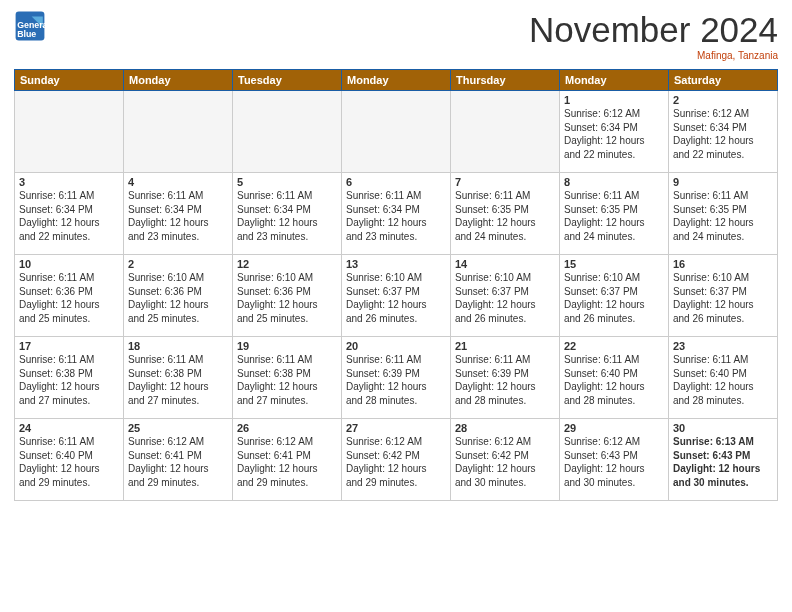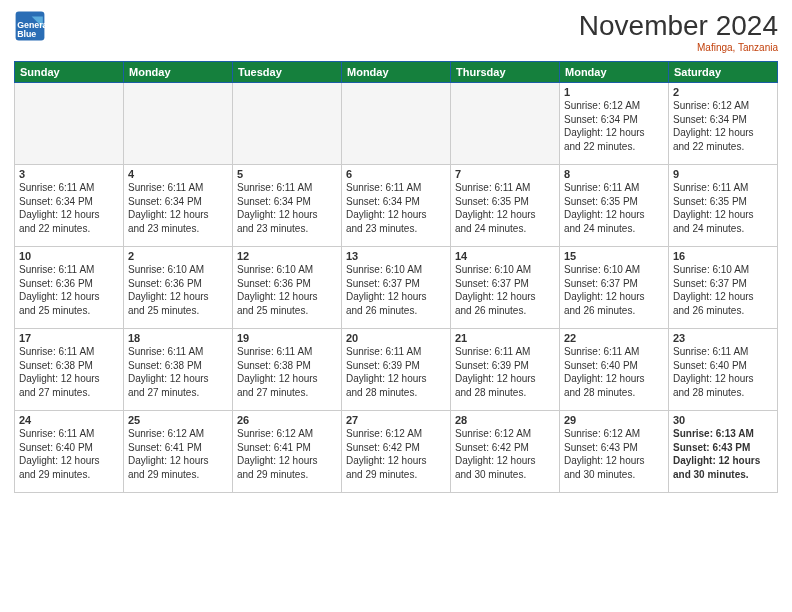--- a/index.html
+++ b/index.html
@@ -27,35 +27,35 @@
       gap: 4px;
     }
     .logo-icon {
       width: 32px;
       height: 32px;
     }
     .title-block {
       text-align: right;
     }
     .month-title {
-      font-size: 28px;
+      font-size: 35px;
       color: #333;
       font-weight: normal;
     }
     .subtitle {
       font-size: 10px;
       color: #c2410c;
     }
     .calendar {
       width: 100%;
       border-collapse: collapse;
       table-layout: fixed;
     }
     .calendar th {
-      background: #15803d;
+      background: #a16207;
       color: #fff;
       font-size: 11px;
       font-weight: bold;
       padding: 4px 5px;
       text-align: left;
       border: 1px solid #1a5da5;
     }
     .calendar td {
       border: 1px solid #ccc;
       vertical-align: top;

